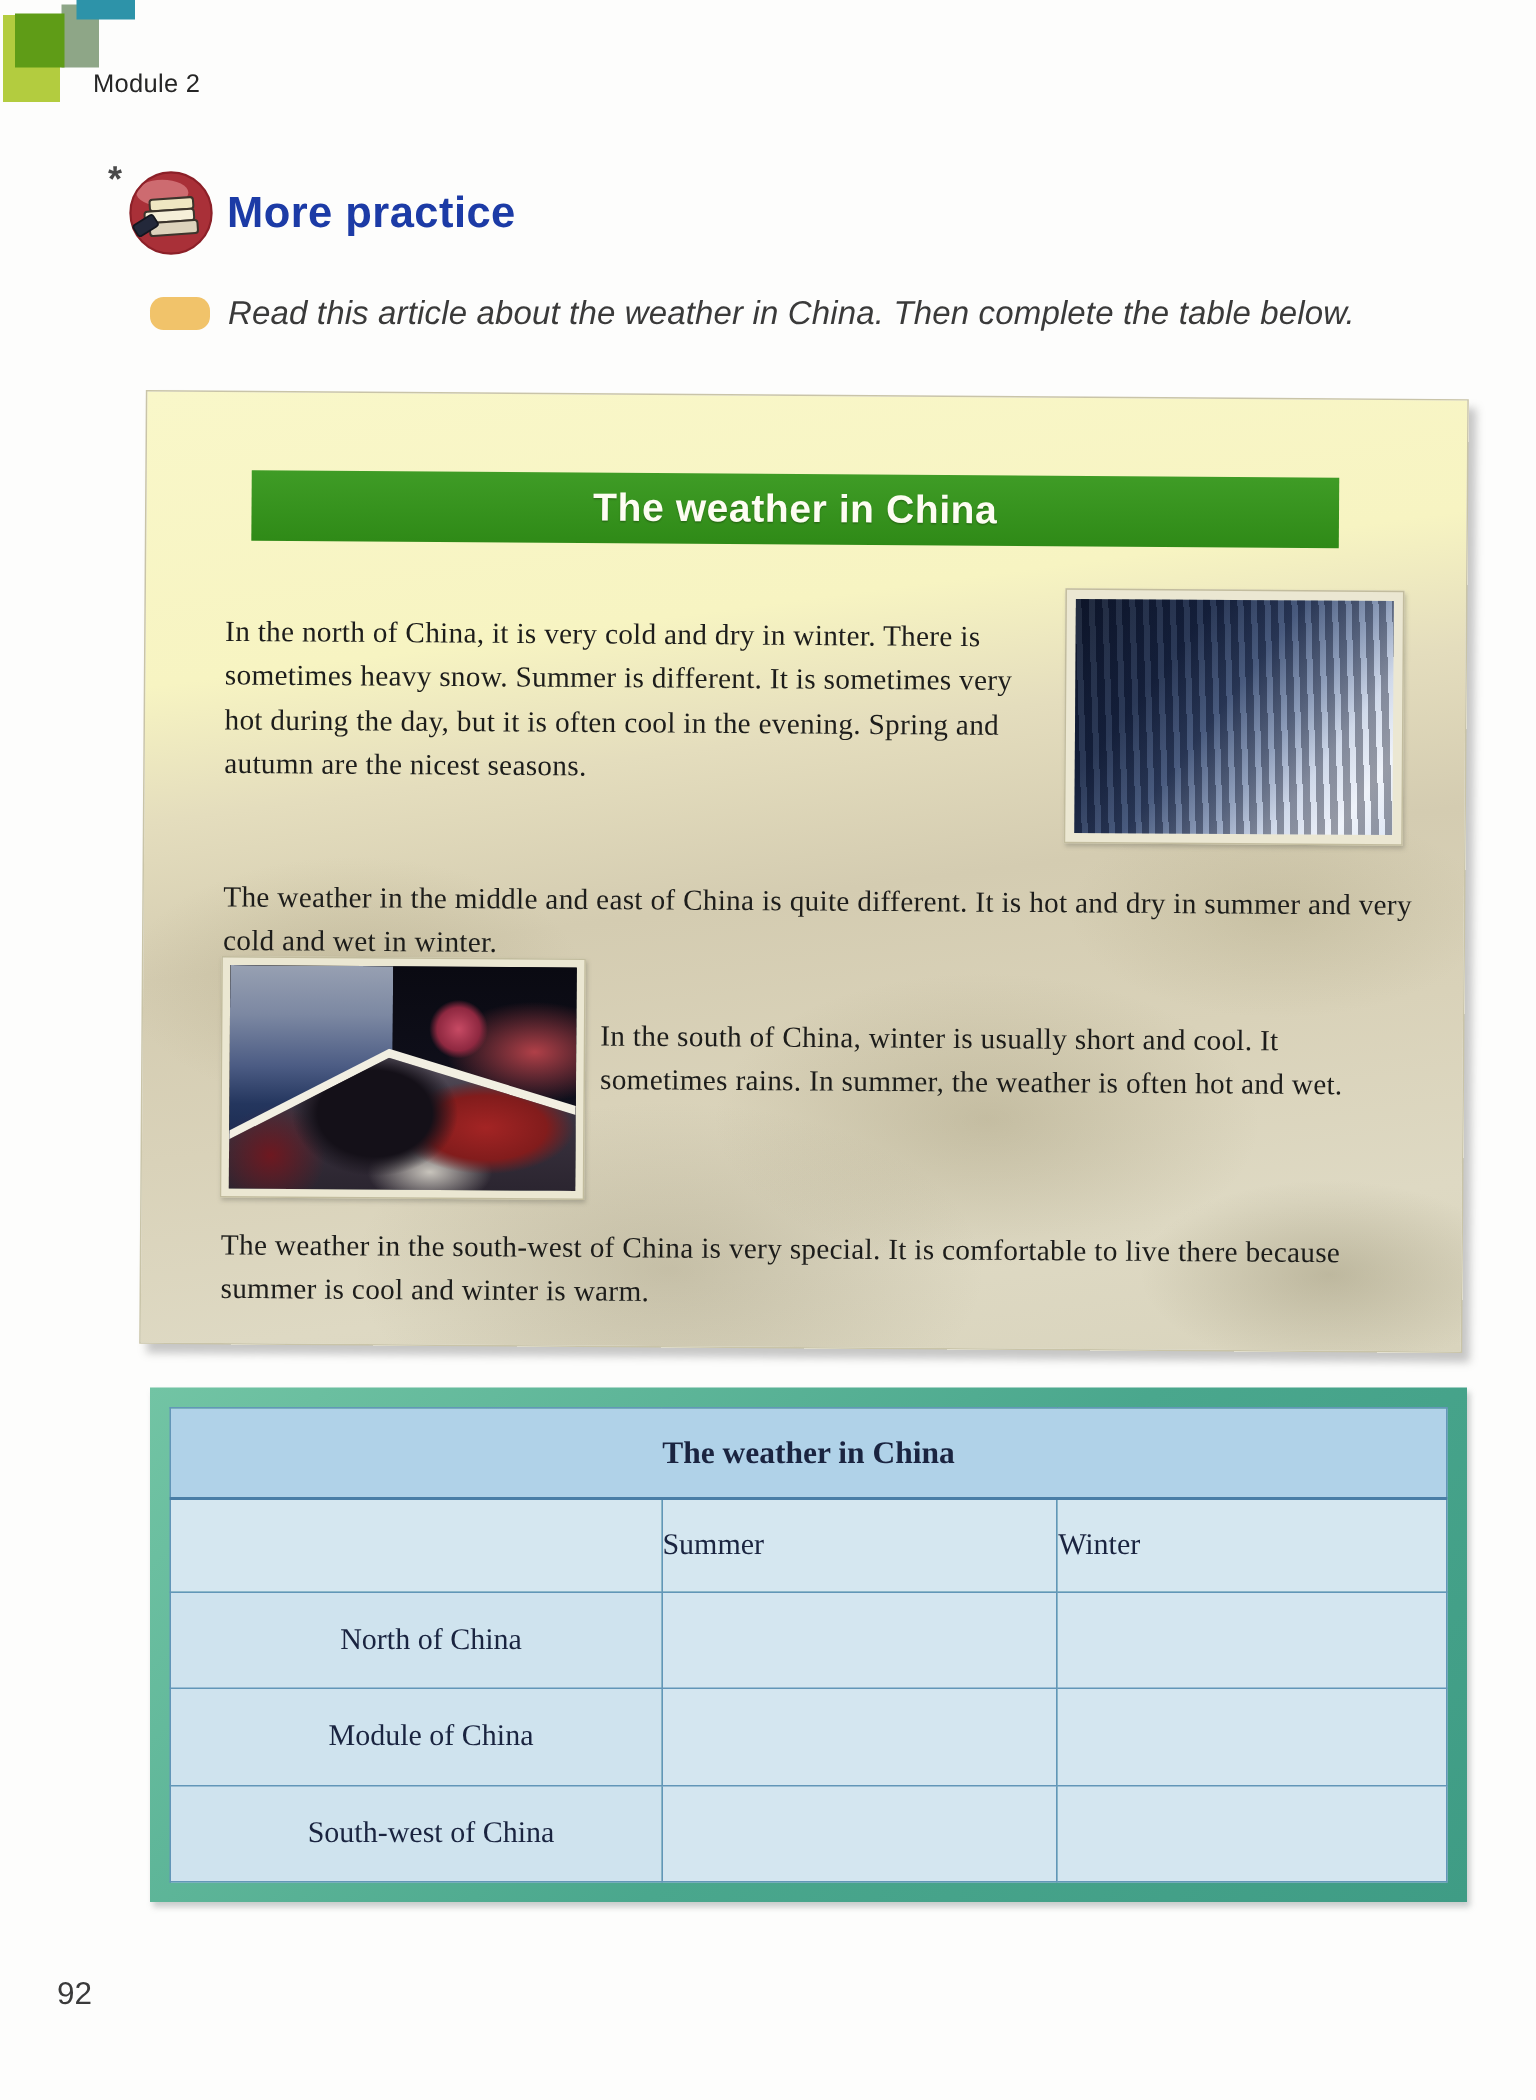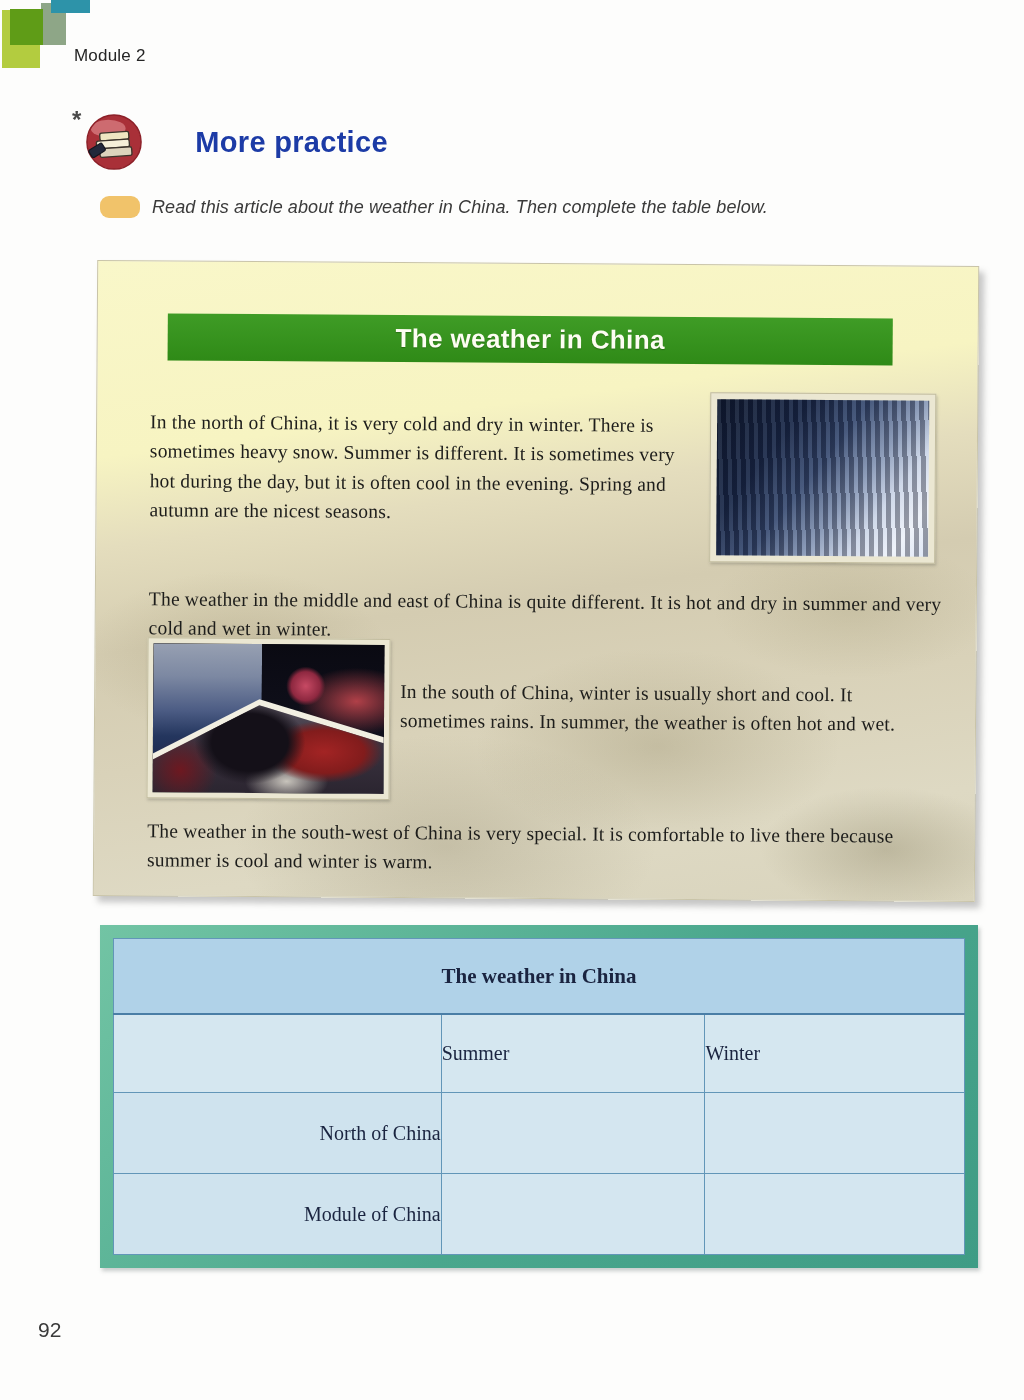--- a/index.html
+++ b/index.html
@@ -10,38 +10,38 @@
   }
   
   .sq{position:absolute;}
   .sq-yellowgreen{left:2px;top:10px;width:38px;height:58px;background:#b3cc3f;}
   .sq-graygreen{left:41px;top:3px;width:25px;height:42px;background:#8ea687;}
   .sq-teal{left:51px;top:0;width:39px;height:13px;background:#2d93a9;}
   .sq-darkgreen{left:10px;top:9px;width:33px;height:36px;background:#5f9c17;}
 
   .module-label{
     position:absolute;left:62px;top:46px;
-    font-size:17px;color:#252525;letter-spacing:.2px;margin-left:12px;
+    font-size:17px;color:#252525;letter-spacing:.2px;
   }
 
   
   .section-header{position:absolute;left:72px;top:108px;height:68px;display:flex;align-items:center;}
   .asterisk{font-size:24px;color:#4a4a4a;font-weight:bold;margin-right:4px;align-self:flex-start;margin-top:-2px;}
   .books-badge{width:58px;height:58px;margin-right:8px;}
   .section-title{
-    font-size:29px;font-weight:bold;color:#1c3ba6;letter-spacing:.3px;margin-left:44px;
+    font-size:29px;font-weight:bold;color:#1c3ba6;letter-spacing:.3px;
   }
 
   
   .instruction-row{position:absolute;left:100px;top:196px;display:flex;align-items:center;}
   .arrow-tag{
     width:40px;height:22px;border-radius:9px;background:#f1c36a;margin-right:12px;flex:none;
   }
   .instruction-text{
-    font-size:18px;font-style:italic;color:#3a3a3a;letter-spacing:.1px;
+    font-size:22px;font-style:italic;color:#3a3a3a;letter-spacing:.1px;
   }
 
   
   .article-card{
     position:absolute;left:95px;top:263px;width:880px;height:634px;
     transform:rotate(.4deg);
     background:
       radial-gradient(ellipse 220px 120px at 16% 62%, rgba(148,138,100,.25), transparent 70%),
       radial-gradient(ellipse 260px 140px at 64% 76%, rgba(138,128,92,.28), transparent 70%),
       radial-gradient(ellipse 200px 100px at 86% 54%, rgba(150,142,104,.22), transparent 70%),
@@ -122,21 +122,21 @@
     background:linear-gradient(135deg,#72c4a4 0%,#4aa78d 55%,#3f9c85 100%);
     box-shadow:2px 3px 4px rgba(120,130,130,.4);
     box-sizing:border-box;padding:13px;
   }
   table.weather{
     width:100%;height:100%;border-collapse:collapse;table-layout:fixed;
     font-family:"Liberation Serif",serif;color:#1a2440;
   }
   table.weather td,table.weather th{
     border:1px solid #6296b8;font-size:20px;font-weight:normal;
-    padding:0 0 0 20px;text-align:right;background:#d2e5ef;
+    padding:0 0 0 20px;text-align:center;background:#d2e5ef;
   }
   table.weather .title-cell{
     background:#b0d2e8;text-align:center;font-weight:bold;font-size:21px;
     padding:0;height:50px;border-bottom:2px solid #4a7ea6;
   }
   table.weather .head-cell{
     text-align:left;padding:0;height:52px;background:#d5e7f0;
   }
   table.weather .label-cell{height:54px;background:#cfe3ee;}
   table.weather .answer-cell{background:#d4e6f0;}
@@ -225,17 +225,22 @@
     <tr>
       <td class="label-cell">North of China</td>
       <td class="answer-cell"></td>
       <td class="answer-cell"></td>
     </tr>
     <tr>
       <td class="label-cell">Module of China</td>
       <td class="answer-cell"></td>
       <td class="answer-cell"></td>
     </tr>
+    <tr>
+      <td class="label-cell">South-west of China</td>
+      <td class="answer-cell"></td>
+      <td class="answer-cell"></td>
+    </tr>
   </tbody>
     </table>
 </div>
 
 <div class="page-number">92</div>
 
 </body></html>

